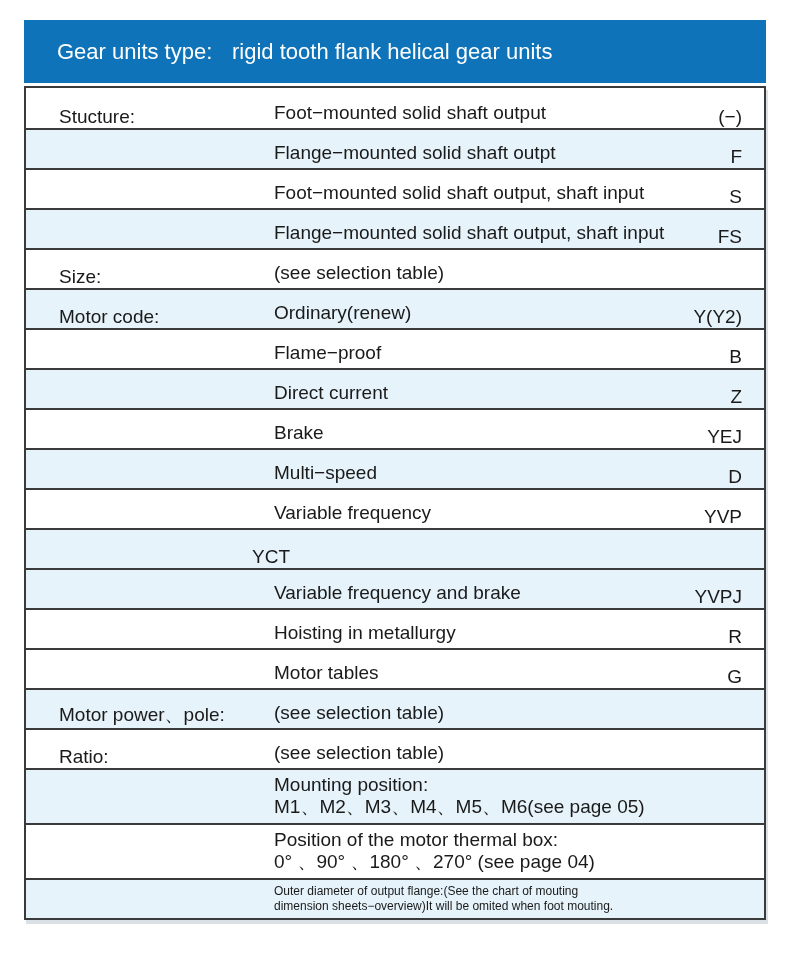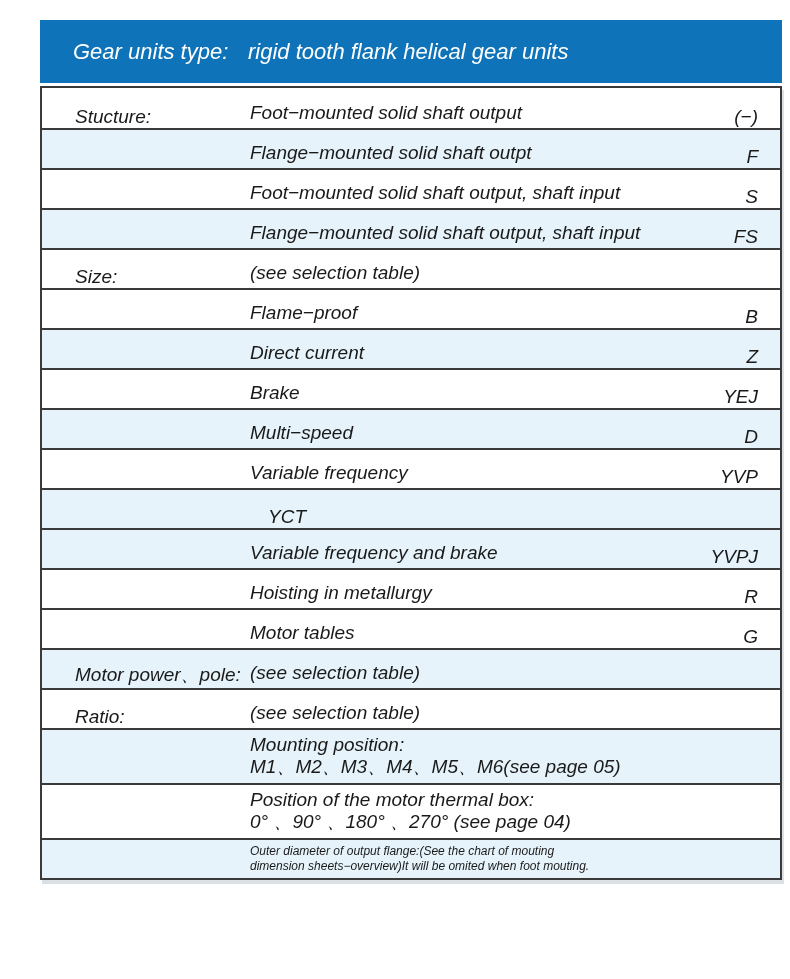--- a/index.html
+++ b/index.html
@@ -4,21 +4,21 @@
 <title>Gear units type designation table</title>
 <style>
   * { margin: 0; padding: 0; box-sizing: border-box; }
   html, body {
     width: 790px; height: 979px;
     background: #ffffff;
     font-family: "Liberation Sans", "DejaVu Sans", sans-serif;
     color: var(--text, #1a1a1a);
     overflow: hidden;
   }
-  .sheet { padding: 20px 26px 0 40px; font-style: italic; }
+  .sheet { padding: 20px 26px 0 24px; }
   .gu-table { width: 742px; }
 
   .gu-header {
     height: 63px;
     background: var(--header-bg, #0e73b8);
     color: var(--header-text, #ffffff);
     display: flex;
     align-items: center;
     font-size: 22px;
   }
@@ -35,21 +35,21 @@
     align-items: flex-end;
     min-height: 40px;
     background: var(--row-bg, #ffffff);
     border-top: 2px solid var(--border, #3a3a3a);
     font-size: 19px;
   }
   .row:first-child { border-top: none; }
   .row.shaded { background: var(--shaded-row-bg, #e6f3fa); }
 
   .c1 { flex: none; width: 208px; padding-left: 33px; white-space: nowrap; }
-  .c2 { flex: 1; white-space: pre-line; line-height: 1.18; padding: 4px 0; }
+  .c2 { flex: 1; white-space: pre-line; line-height: 1.18; padding: 4px 0; margin-left: 40px; }
   .c3 { flex: none; min-width: 78px; padding-right: 22px; text-align: right; }
 
   .row.small .c2 { font-size: 12px; line-height: 1.22; }
 </style>
 </head>
 <body>
 
 <div class="sheet">
   <div class="gu-table">
 
@@ -83,20 +83,25 @@
         <div class="c2">Flange−mounted solid shaft output, shaft input</div>
         <div class="c3">FS</div>
       </div>
 
       <div class="row">
         <div class="c1">Size:</div>
         <div class="c2">(see selection table)</div>
         <div class="c3"></div>
       </div>
 
+      <div class="row shaded">
+        <div class="c1">Motor code:</div>
+        <div class="c2">Ordinary(renew)</div>
+        <div class="c3">Y(Y2)</div>
+      </div>
 
       <div class="row">
         <div class="c1"></div>
         <div class="c2">Flame−proof</div>
         <div class="c3">B</div>
       </div>
 
       <div class="row shaded">
         <div class="c1"></div>
         <div class="c2">Direct current</div>

